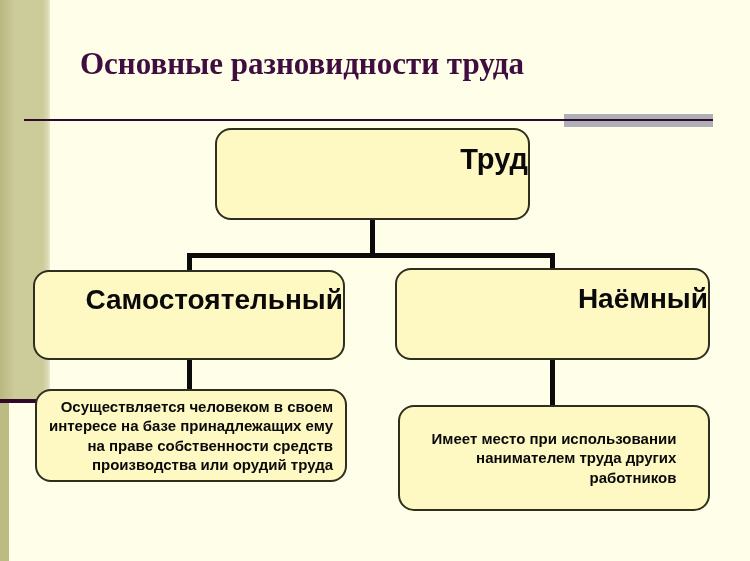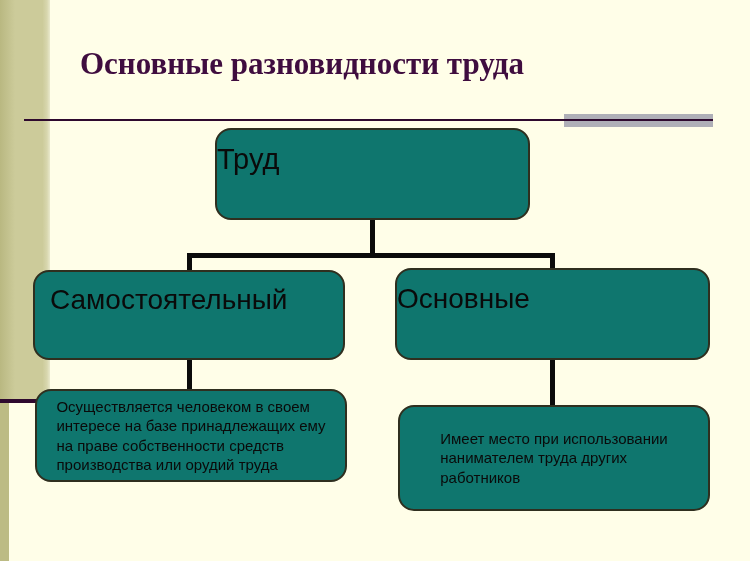--- a/index.html
+++ b/index.html
@@ -71,26 +71,26 @@
   .conn.h-bar   { left: 187px; top: 253px; width: 368px; height: 5px; }
   .conn.drop-l  { left: 187px; top: 253px; width: 5px;  height: 20px; }
   .conn.drop-r  { left: 550px; top: 253px; width: 5px;  height: 20px; }
   .conn.v-left  { left: 187px; top: 358px; width: 5px;  height: 49px; }
   .conn.v-right { left: 550px; top: 358px; width: 5px;  height: 49px; }
 
   
   .node {
     position: absolute;
     box-sizing: border-box;
-    background: #0f766e;
+    background: #fef9c3;
     border: 2px solid #2F2F1F;
     border-radius: 16px;
     color: #0A0A0A;
-    font-weight: normal;
-    text-align: left;
+    font-weight: bold;
+    text-align: right;
     z-index: 2;
   }
   .node.root {
     left: 215px; top: 128px;
     width: 315px; height: 92px;
     font-size: 29px;
     padding-top: 13px;
   }
   .node.child-left {
     left: 33px; top: 270px;
@@ -140,21 +140,21 @@
 
   <div class="node root">
     <span>Труд</span>
   </div>
 
   <div class="node child-left">
     <span>Самостоятельный</span>
   </div>
 
   <div class="node child-right">
-    <span>Основные</span>
+    <span>Наёмный</span>
   </div>
 
   <div class="node desc desc-left">
     <span class="desc-text">Осуществляется человеком в своем
 интересе на базе принадлежащих ему
 на праве собственности средств
 производства или орудий труда</span>
   </div>
 
   <div class="node desc desc-right">

